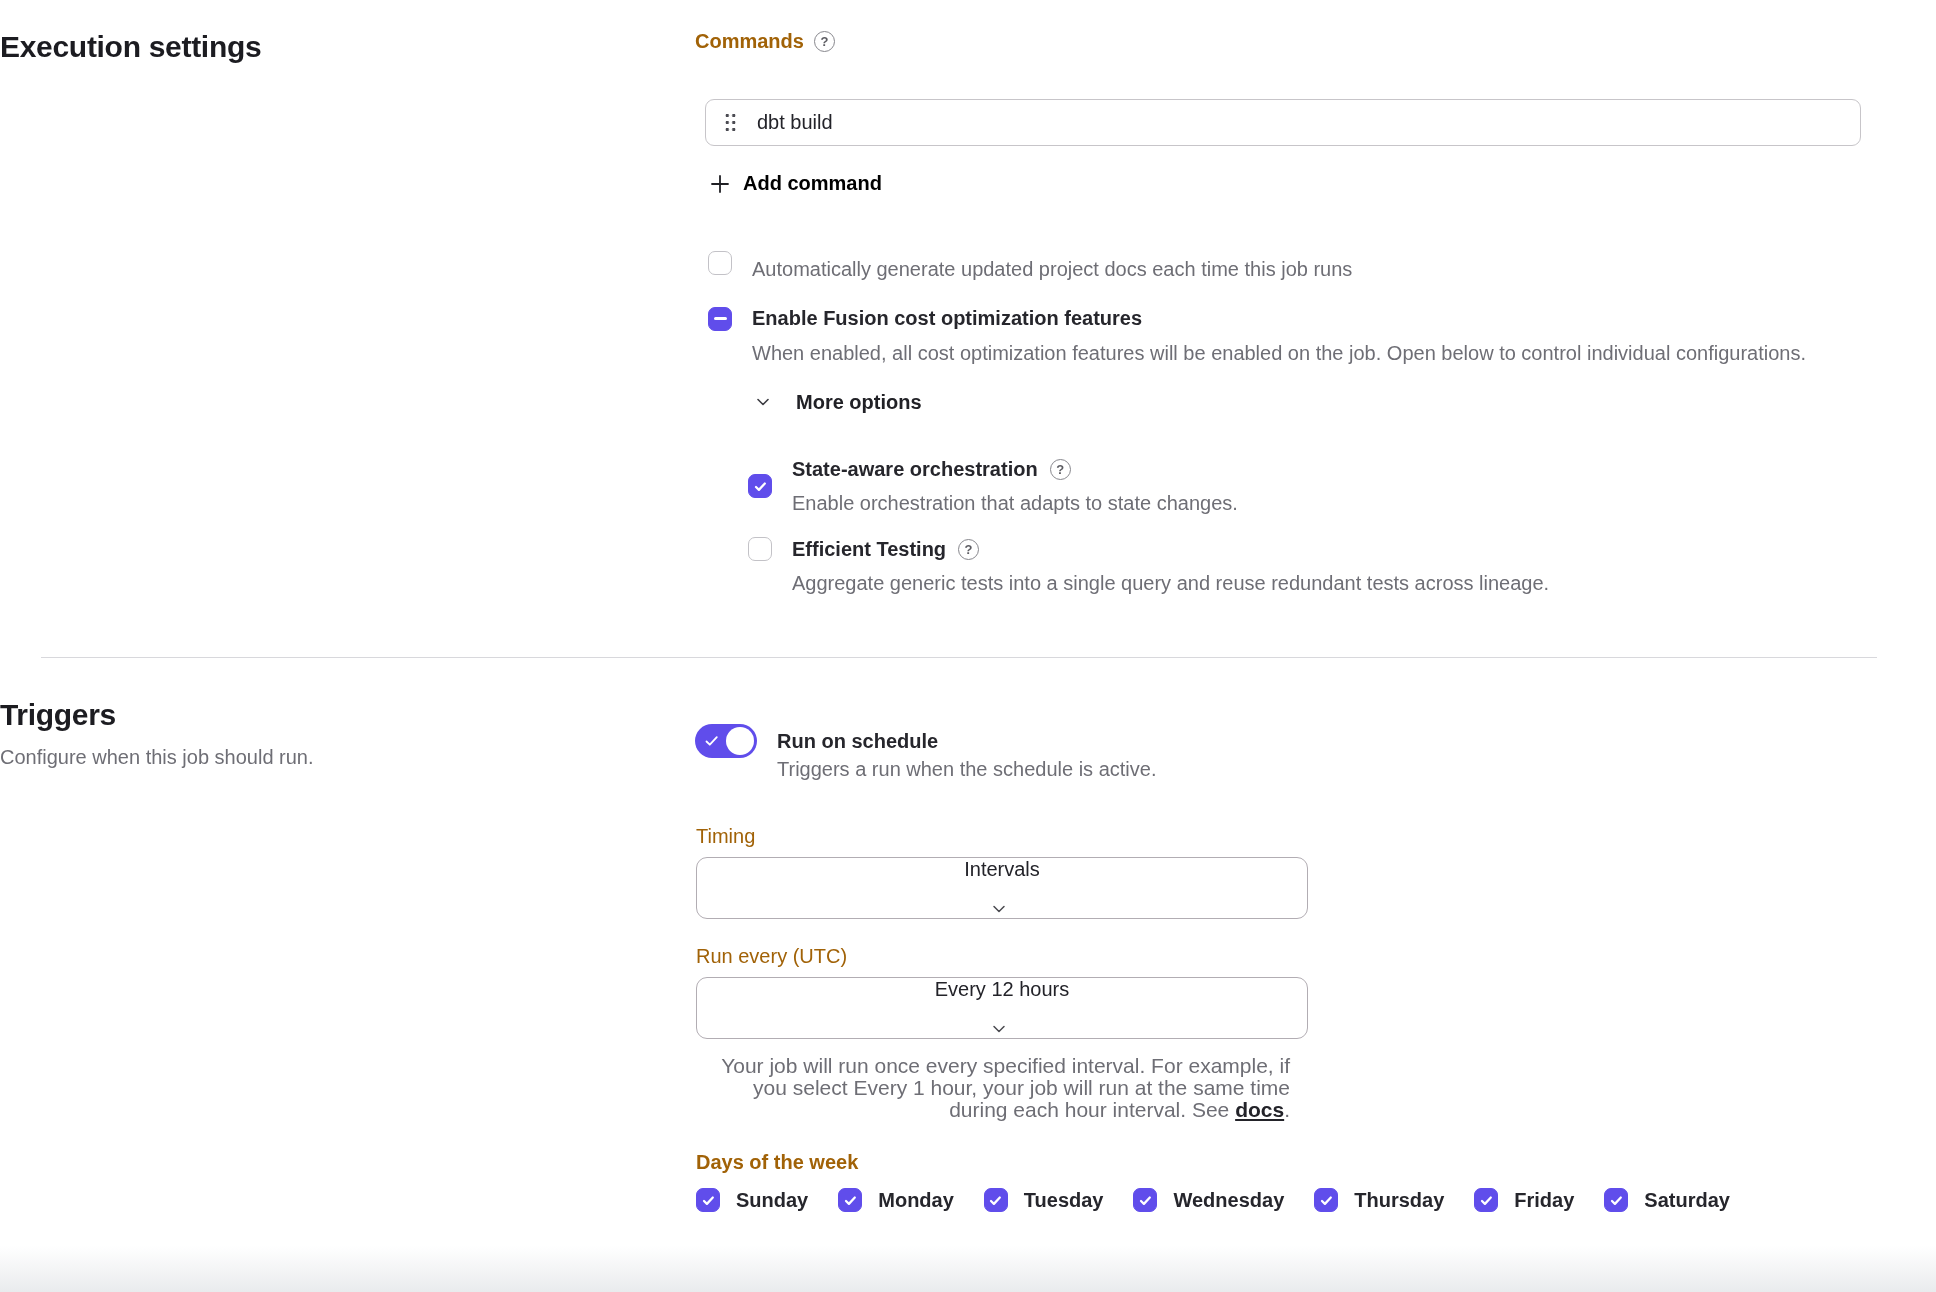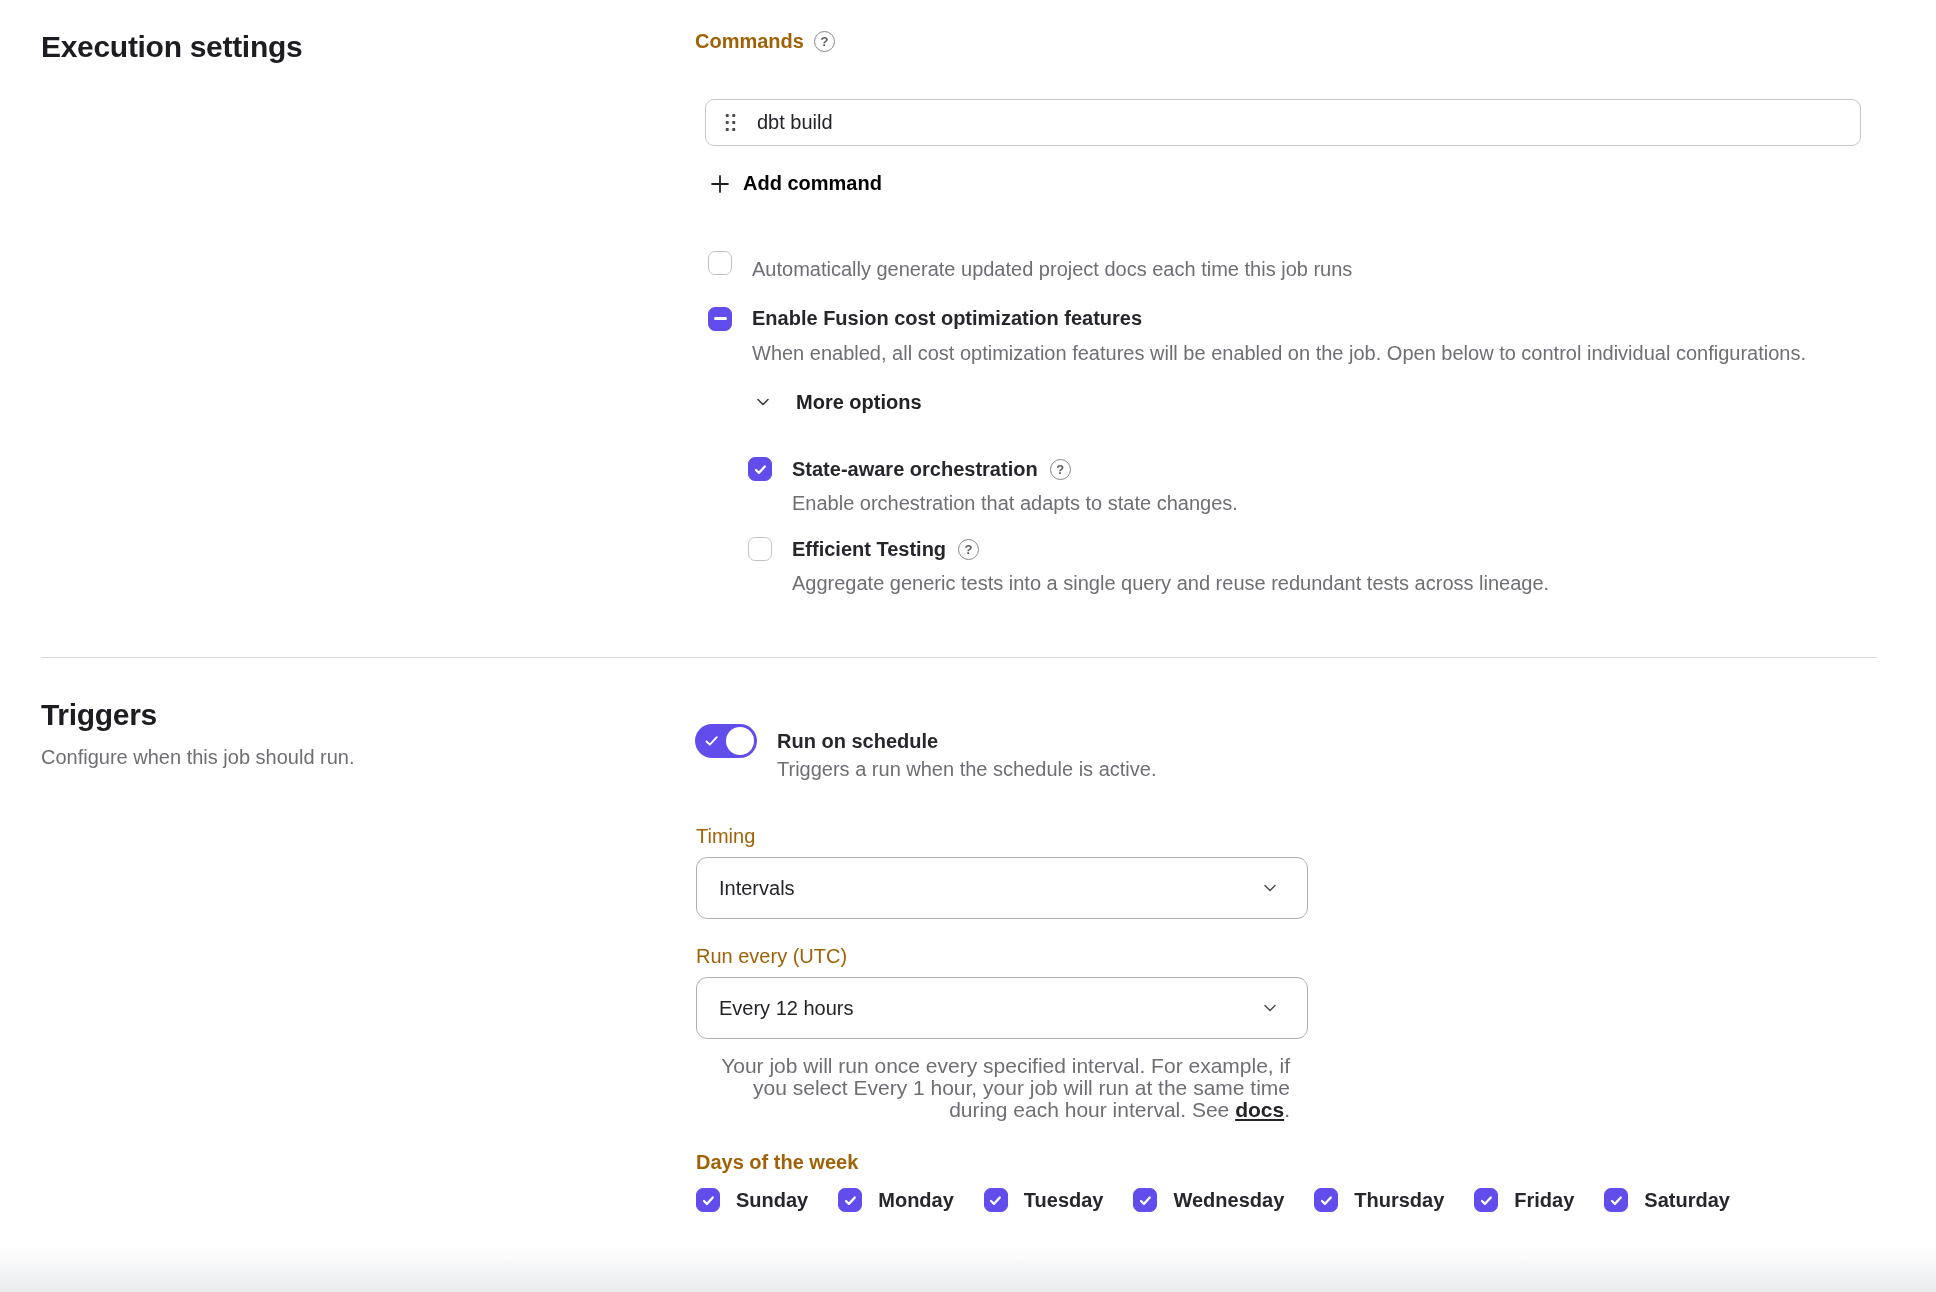--- a/index.html
+++ b/index.html
@@ -6,21 +6,21 @@
   html,body { width:1936px; height:1292px; overflow:hidden; }
   body {
     background:#ffffff;
     font-family:"Liberation Sans","DejaVu Sans",sans-serif;
     color:#232329;
     position:relative;
   }
   .page { width:1936px; height:1292px; position:relative; padding-top:30px; }
 
   .section { display:flex; align-items:flex-start; }
-  .left-col { flex:0 0 695px; padding-left:41px; padding-right:30px; }
+  .left-col { flex:0 0 695px; padding-right:30px; }
   .right-col { flex:1 1 auto; padding-right:60px; }
 
   h1.section-title { font-size:30px; font-weight:700; color:#1c1c21; letter-spacing:-0.3px; }
   .section-subtitle { font-size:20px; color:#6e6e75; margin-top:14px; }
 
   
   .label-row { display:flex; align-items:center; gap:10px; }
   .field-label { font-size:20px; font-weight:600; color:#a16207; }
   .field-label.plain { font-weight:500; }
 
@@ -75,21 +75,21 @@
   .mt-row1 { margin-top:50px; margin-left:13px; }
   .mt-row2 { margin-top:24px; margin-left:13px; }
 
   .more-options {
     margin-top:26px; margin-left:59px;
     display:inline-flex; align-items:center; gap:24px;
     background:none; border:none; cursor:pointer;
     font-family:inherit; font-size:20px; font-weight:600; color:#212126;
   }
   .nested { margin-left:53px; }
-  .mt-row3 { margin-top:40px; }
+  .mt-row3 { margin-top:40px;align-items:center; }
   .mt-row4 { margin-top:20px; }
 
   .divider { border:none; border-top:1px solid #d8d8dc; margin:62px 59px 0 41px; }
 
   
   .triggers-section { margin-top:40px; }
   h2.group-title { font-size:24px; font-weight:600; color:#1e1e24; }
 
   .toggle-row { display:flex; align-items:flex-start; gap:20px; margin-top:26px; }
   .toggle {
@@ -108,21 +108,21 @@
 
   .field-block { margin-left:1px; }
   .lbl-timing { margin-top:44px; }
   .lbl-runevery { margin-top:26px; }
 
   .select {
     margin-top:9px;
     width:612px; height:62px;
     border:1px solid #b2adb3; border-radius:11px;
     display:flex; align-items:center; justify-content:space-between;
-    padding:0 22px; background:#fff; cursor:pointer;
+    padding:0 22px; background:#fff; cursor:pointer;flex-direction:column;
   }
   .select .value { font-size:20px; color:#232329; }
   .select .chev { margin-right:6px; }
 
   .help-text {
     margin-top:16px; width:594px;
     font-size:21px; line-height:22px; color:#6e6e75;text-align:right;
   }
   .help-text a { color:#232329; font-weight:700; text-decoration:underline; cursor:pointer; }
 

